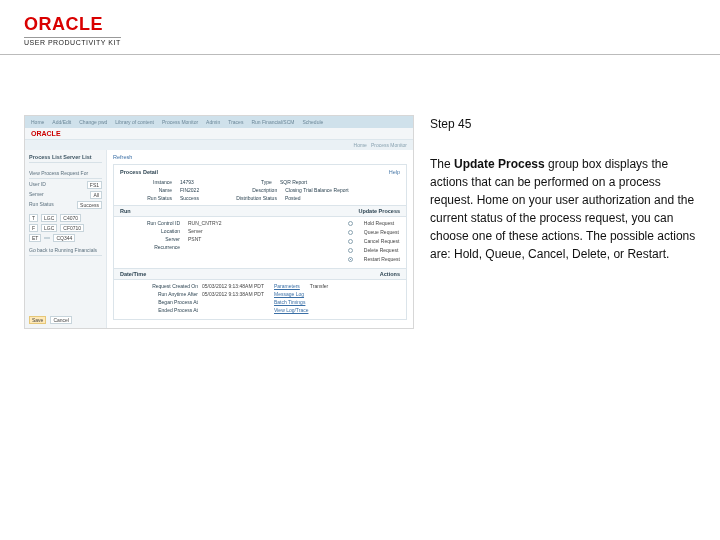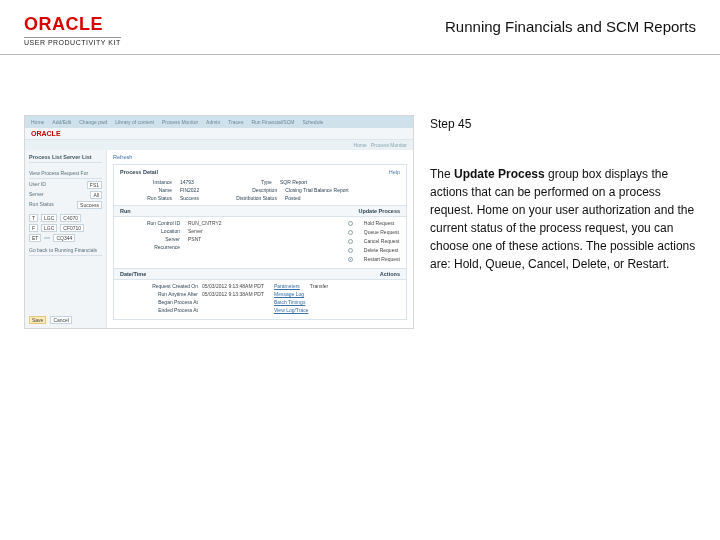--- a/index.html
+++ b/index.html
@@ -47,21 +47,21 @@
   }
   
   .columns {
     display: flex;
     align-items: flex-start;
     padding: 0 24px;
     gap: 16px;
   }
   .left-col { width: 390px; }
   .right-col { flex: 1; font-size: 12px; line-height: 1.5; color: #111; }
-  .step-label { margin-bottom: 32px; }
+  .step-label { margin-bottom: 22px; }
   
   .mock {
     width: 390px;
     height: 214px;
     border: 1px solid #d7d7d7;
     background: #fff;
     font-size: 6px;
     color: #444;
     position: relative;
     overflow: hidden;
@@ -154,21 +154,20 @@
   .action-list a { color:#3a6fa6; text-decoration: underline; display:block; }
 </style>
 </head>
 <body>
 
 <div class="header">
   <div class="logo-block">
     <span class="oracle-logo">ORACLE</span>
     <span class="logo-sub">USER PRODUCTIVITY KIT</span>
   </div>
-  <div class="doc-title">Running Financials and SCM Reports</div>
 </div>
 <div class="divider"></div>
 
 <div class="columns">
   <div class="left-col">
     <div class="mock">
       <div class="mock-topnav">
         <span>Home</span>
         <span>Add/Edit</span>
         <span>Change pwd</span>

